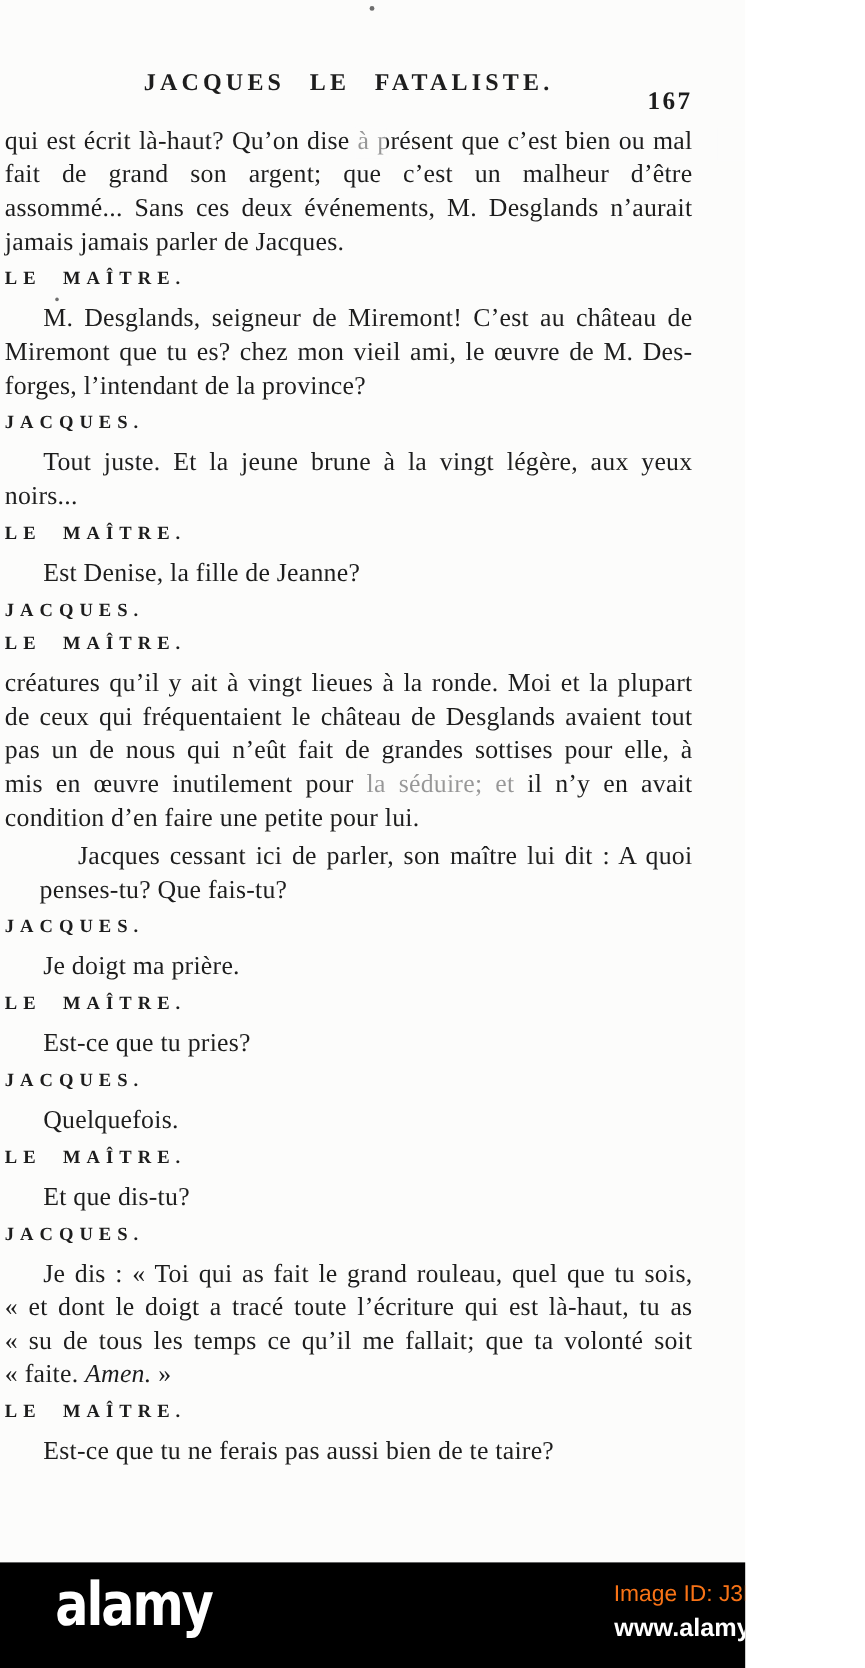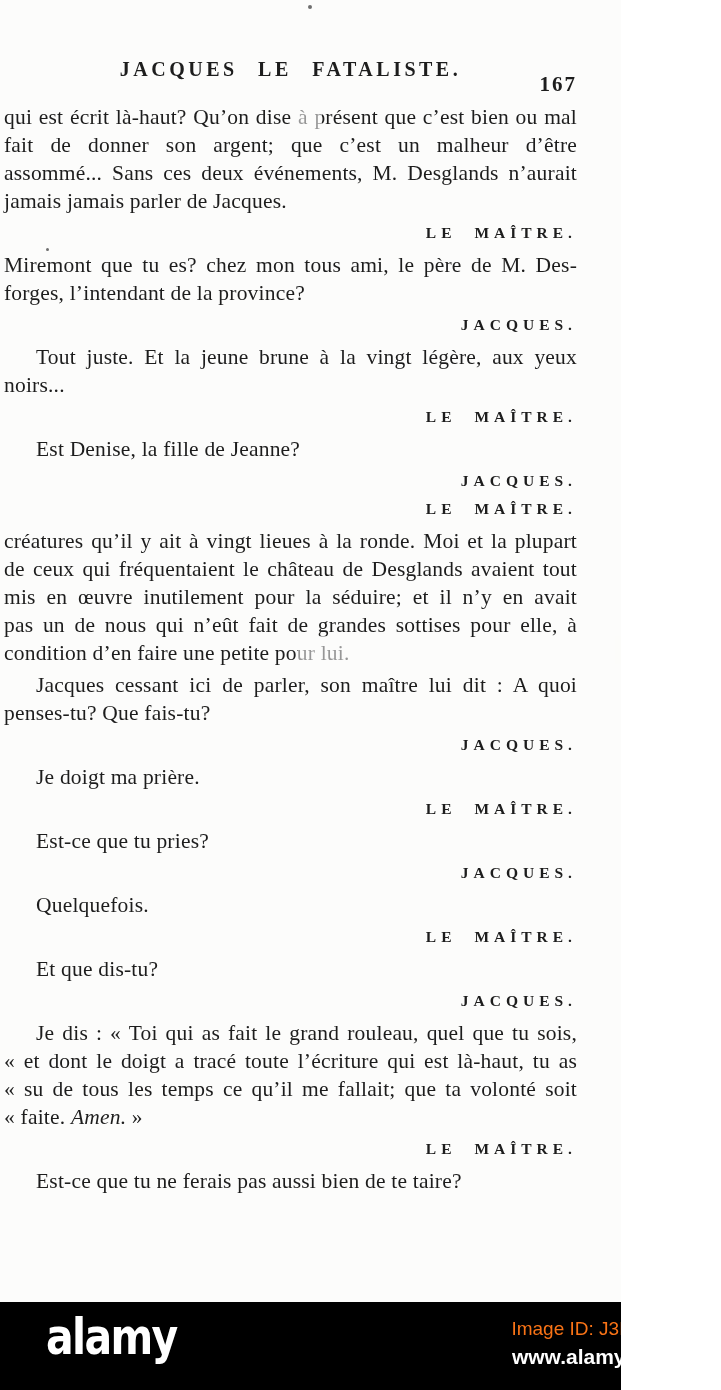--- a/index.html
+++ b/index.html
@@ -41,23 +41,23 @@
     letter-spacing:0.2px;
     text-align:left;
     min-height:28px;
   }
   .line.j{
     text-align:justify;
     text-align-last:justify;
   }
   .indent{text-indent:32px;}
   .para{margin:0;}
-  .para + .para{margin-top:4px;}
+  .para + .para{margin-top:4px;margin-left:29px;}
   .speaker{
-    text-align:right;
+    text-align:left;
     font-size:15.5px;
     font-weight:700;
     letter-spacing:5px;
     word-spacing:9px;
     line-height:20px;
     margin:8px 0;
   }
   .it{font-style:italic;}
   
   .fade{
@@ -110,29 +110,30 @@
 
   <div class="running-head">
     <div class="running-title">JACQUES LE FATALISTE.</div>
     <div class="page-number">167</div>
   </div>
 
   <div class="textblock">
 
     <div class="para">
       <div class="line j">qui est écrit là-haut? Qu’on dise à présent que c’est bien ou mal</div>
-      <div class="line j">fait de donner son argent; que c’est un malheur d’être</div>
+      <div class="line j">fait de grand son argent; que c’est un malheur d’être</div>
       <div class="line j">assommé... Sans ces deux événements, M. Desglands n’aurait</div>
       <div class="line">jamais jamais parler de Jacques.</div>
     </div>
 
     <div class="speaker">LE MAÎTRE.</div>
 
     <div class="para">
-      <div class="line j">Miremont que tu es? chez mon tous ami, le père de M. Des-</div>
+      <div class="line j indent">M. Desglands, seigneur de Miremont! C’est au château de</div>
+      <div class="line j">Miremont que tu es? chez mon vieil ami, le œuvre de M. Des-</div>
       <div class="line">forges, l’intendant de la province?</div>
     </div>
 
     <div class="speaker">JACQUES.</div>
 
     <div class="para">
       <div class="line j indent">Tout juste. Et la jeune brune à la vingt légère, aux yeux</div>
       <div class="line">noirs...</div>
     </div>
 
@@ -143,22 +144,22 @@
     </div>
 
     <div class="speaker">JACQUES.</div>
 
 
     <div class="speaker">LE MAÎTRE.</div>
 
     <div class="para">
       <div class="line j">créatures qu’il y ait à vingt lieues à la ronde. Moi et la plupart</div>
       <div class="line j">de ceux qui fréquentaient le château de Desglands avaient tout</div>
+      <div class="line j">pas un de nous qui n’eût fait de grandes sottises pour elle, à</div>
       <div class="line j">mis en œuvre inutilement pour la séduire; et il n’y en avait</div>
-      <div class="line j">pas un de nous qui n’eût fait de grandes sottises pour elle, à</div>
       <div class="line">condition d’en faire une petite pour lui.</div>
     </div>
 
     <div class="para">
       <div class="line j indent">Jacques cessant ici de parler, son maître lui dit : A quoi</div>
       <div class="line">penses-tu? Que fais-tu?</div>
     </div>
 
     <div class="speaker">JACQUES.</div>
 

